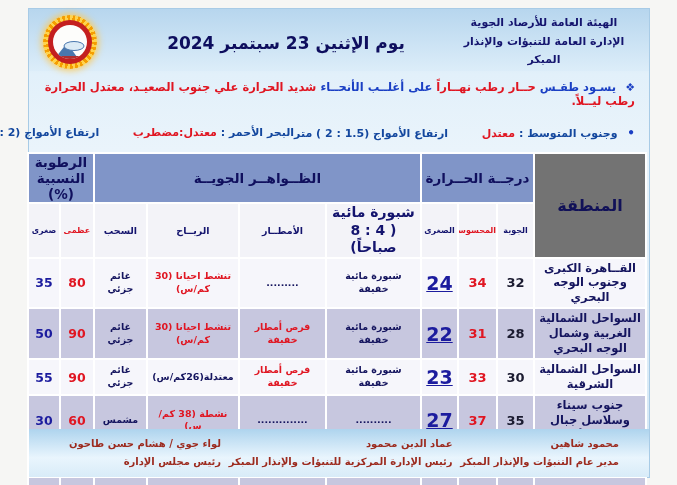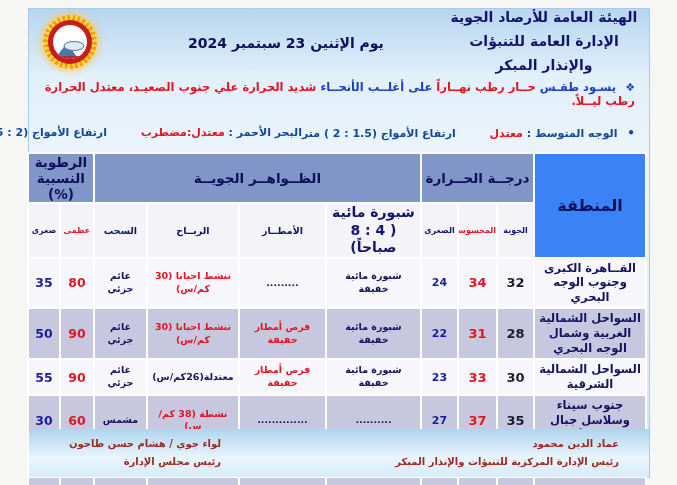--- a/index.html
+++ b/index.html
@@ -10,24 +10,24 @@
     overflow:hidden; margin:0 auto;
   }
   .sheet {
     position:absolute; top:8px; right:27px; width:622px; height:470px;
     background:linear-gradient(180deg,#bedaf0 0%,#e2f0fa 14%,#eaf4fb 30%,#ddecf7 70%,#d3e7f5 100%);
     border:1px solid #a8cbe6; direction:rtl;
   }
   
   .hdr { display:flex; align-items:center; height:62px; padding:4px 10px 0 14px;
     background:linear-gradient(180deg,#b7d6ee,#dcedf9); }
-  .agency { width:190px; text-align:center; color:#14146e; font-weight:700; font-size:14px; line-height:1.7; }
+  .agency { width:190px; text-align:center; color:#14146e; font-weight:700; font-size:11px; line-height:1.7; }
   .titleblock { flex:1; text-align:center; }
   .title { color:#0f5ac4; font-weight:700; font-size:17px; }
-  .date { color:#0e0e5e; font-weight:700; font-size:14px; margin-top:2px; }
+  .date { color:#0e0e5e; font-weight:700; font-size:17px; margin-top:2px; }
   .logo { position:relative; width:54px; height:54px; border-radius:50%; margin-right:26px;
     background:repeating-conic-gradient(#ffd34d 0deg 6deg,#f59e00 6deg 12deg);
     box-shadow:0 0 6px 2px rgba(255,200,80,.8); flex:0 0 auto; }
   .logo-ring { position:absolute; inset:5px; border-radius:50%; background:#c41f1f;
     display:flex; align-items:center; justify-content:center; }
   .logo-center { width:34px; height:34px; border-radius:50%; background:#fdfdfb; overflow:hidden;
     display:flex; align-items:flex-end; justify-content:center; }
   
   .summary { padding:9px 14px 2px 8px; font-size:11.5px; font-weight:700; letter-spacing:.2px; }
   .blue { color:#1a3fc4;margin-top:44px; }
@@ -39,31 +39,31 @@
   .seas .grp { white-space:nowrap; }
   .seas .navy { color:#13479e; }
   .seas .gap { display:inline-block; width:26px; }
   .bullet { color:#1a3fc4; margin-left:6px; font-size:12px; }
   
   table { border-collapse:collapse; width:616px; margin:8px 2px 0 2px;
     border:2px solid #3f86c4; table-layout:fixed; }
   th,td { border:2px solid #ffffff; text-align:center; vertical-align:middle;
     font-weight:700; overflow:hidden; }
   .ghead { background:#8095c8; color:#10105e; font-size:13.5px; height:42px; }
-  th.region-h { font-size:16px; background:#3b82f6; color:#111158; }
+  th.region-h { font-size:16px; background:#737373; color:#111158; }
   .subhead th { background:#f3f3f8; color:#14146e; height:30px; font-size:9.5px; }
   .subhead th.tiny { font-size:8px;margin-left:9px; }
   .subhead th.redtxt { color:#e01622; }
   .subhead th.fog-h { font-size:14px; line-height:1.25; }
   tr.odd  td { background:#f6f6fb; }
   tr.even td { background:#c7c7df; }
   td.region { color:#14145e; font-size:11.5px; line-height:1.3; padding:2px 3px; }
   td.num-max { color:#1b1b30; font-size:13px; }
   td.num-felt { color:#e01622; font-size:13px; }
-  td.num-min { color:#1c1c9e; font-size:11px; }
+  td.num-min { color:#1c1c9e; font-size:19px;text-decoration:underline; }
   td.small { color:#14145e; font-size:9.5px; line-height:1.35; padding:1px 2px; }
   td.small.redtxt { color:#e01622; }
   td.hum-max { color:#e01622; font-size:12.5px; }
   td.hum-min { color:#1c1c9e; font-size:12.5px; }
   tr.tall td { height:42px; }
   tr.shortr td { height:31px; }
   
   .footer { position:absolute; bottom:0; right:0; left:0; height:48px;
     background:linear-gradient(180deg,#aed4ee,#e9f5fd 60%,#d8ebf8);
     display:flex; align-items:center; justify-content:space-between;
@@ -101,21 +101,21 @@
       <span class="diamond">❖</span>
       <span class="blue">يسـود طقـس </span>
       <span class="red">حــار رطب نهــاراً </span>
       <span class="blue">على أغلــب الأنحــاء </span>
       <span class="red">شديد الحرارة علي جنوب الصعيـد، معتدل الحرارة رطب ليــلاً.</span>
     </div>
 
     <div class="seas">
       <span class="grp">
         <span class="bullet">•</span>
-        <span class="navy">الوجه المتوسط : </span>
+        <span class="navy">وجنوب المتوسط : </span>
         <span class="red">معتدل</span>
         <span class="gap"></span>
         <span class="navy">ارتفاع الأمواج (1.5 : 2 ) متر</span>
       </span>
       <span class="grp">
         <span class="navy">البحر الأحمر : </span>
         <span class="red">معتدل:مضطرب</span>
         <span class="gap"></span>
         <span class="navy">ارتفاع الأمواج (2 : 2.5) متر</span>
       </span>
@@ -228,20 +228,24 @@
         <td class="small">معتدلة(26كم/س)</td>
         <td class="small">مشمس</td>
         <td class="hum-max">35</td>
         <td class="hum-min">15</td>
       </tr>
     </tbody>
       </table>
 
     <div class="footer">
       <div class="sig">
+        <div>محمود شاهين</div>
+        <div>مدير عام التنبؤات والإنذار المبكر</div>
+      </div>
+      <div class="sig">
         <div>عماد الدين محمود</div>
         <div>رئيس الإدارة المركزية للتنبؤات والإنذار المبكر</div>
       </div>
       <div class="sig">
         <div>لواء جوي / هشام حسن طاحون</div>
         <div>رئيس مجلس الإدارة</div>
       </div>
     </div>
 
   </div>

